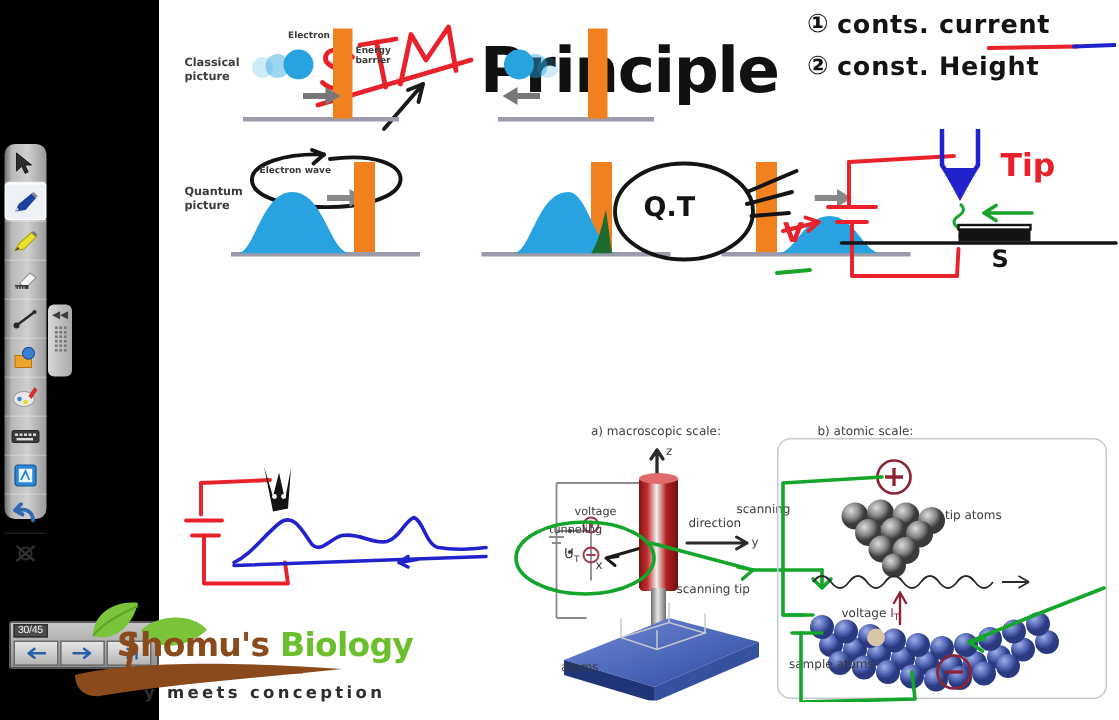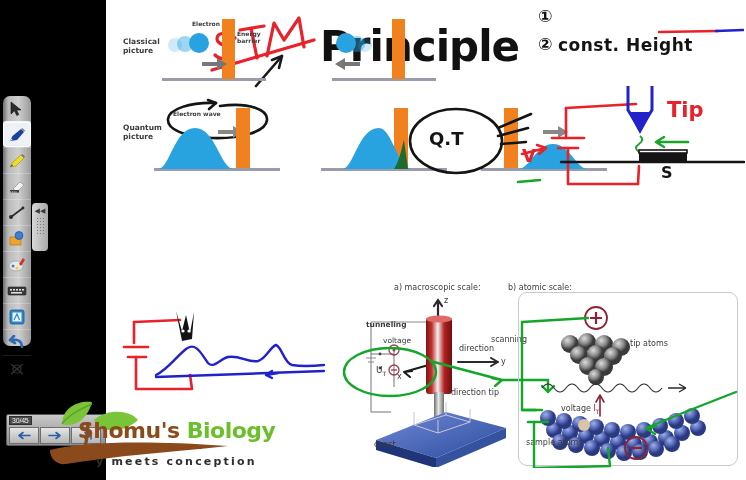--- a/index.html
+++ b/index.html
@@ -79,20 +79,21 @@
         <path d="M8,58 L110,28"></path>
       </g>
       <g fill="none" stroke="#1A1A1A" stroke-width="2.6" stroke-linecap="round" stroke-linejoin="round">
         <path d="M52,74 L78,44"></path>
         <path d="M78,44 L68,48 M78,44 L75,56"></path>
       </g>
     </svg>
     <div class="hw" style="left:0;top:0;opacity:0;">STM</div>
 
     <div class="hw" style="left:432px;top:6px;font-size:17px;color:#141414;">①</div>
+    <div class="hw" style="left:452px;top:7px;font-size:17px;color:#141414;letter-spacing:.5px;">conts. current</div>
     <svg class="ink" style="left:552px;top:28px;" width="86" height="8" viewBox="0 0 86 8">
       <path d="M1,4 L60,3" stroke="#E8212B" stroke-width="2.6" stroke-linecap="round" fill="none"></path>
       <path d="M58,3 L85,2" stroke="#2222CC" stroke-width="2.6" stroke-linecap="round" fill="none"></path>
     </svg>
     <div class="hw" style="left:432px;top:34px;font-size:17px;color:#141414;">②</div>
     <div class="hw" style="left:452px;top:35px;font-size:17px;color:#141414;letter-spacing:.5px;">const. Height</div>
 
     <div class="lbl" style="left:17px;top:37px;">Classical</div>
     <div class="lbl" style="left:17px;top:46px;">picture</div>
 
@@ -279,40 +280,40 @@
       <path d="M30,148 L30,158 L90,176 L90,166 Z" fill="#1f3577"></path>
       <path d="M90,166 L90,176 L160,146 L160,136 Z" fill="#35529f"></path>
 
       <path d="M68,133 L100,123 L124,130 L92,141 Z" fill="none" stroke="#c8c8d0" stroke-width="1"></path>
       <path d="M68,133 L68,120 M124,130 L124,117 M100,123 L100,110 M92,141 L92,128" stroke="#c8c8d0" stroke-width="1" fill="none"></path>
     </svg>
 
     <div class="lbl reg" style="left:338px;top:296px;font-size:8px;">z</div>
     <div class="lbl reg" style="left:395px;top:357px;font-size:8px;">y</div>
     <div class="lbl reg" style="left:291px;top:372px;font-size:8px;">x</div>
-    <div class="lbl reg" style="left:260px;top:320px;font-size:7.5px;font-weight:bold;">tunneling</div>
+    <div class="lbl reg" style="left:260px;top:348px;font-size:7.5px;">tunneling</div>
     <div class="lbl reg" style="left:265px;top:336px;font-size:7.5px;margin-left:12px;">voltage</div>
     <div class="lbl reg" style="left:270px;top:366px;font-size:9px;">
       <span>U</span><sub style="font-size:6px;">T</sub>
     </div>
     <div class="lbl reg" style="left:353px;top:335px;font-size:8px;padding-left:32px;">scanning</div>
     <div class="lbl reg" style="left:353px;top:344px;font-size:8px;">direction</div>
-    <div class="lbl reg" style="left:345px;top:388px;font-size:8px;">direction tip</div>
-    <div class="lbl reg" style="left:268px;top:440px;font-size:8px;">const</div>
+    <div class="lbl reg" style="left:345px;top:388px;font-size:8px;">scanning tip</div>
+    <div class="lbl reg" style="left:268px;top:440px;font-size:8px;">atoms</div>
 
     <svg class="ink" style="left:236px;top:340px;" width="220" height="70" viewBox="0 0 220 70">
       <g fill="none" stroke="#14A62B" stroke-width="2.4" stroke-linecap="round">
         <ellipse cx="48" cy="32" rx="46" ry="24"></ellipse>
         <path d="M92,22 L160,40 M160,40 L150,38 M160,40 L153,46"></path>
         <path d="M160,40 L206,40"></path>
         <path d="M206,40 L206,52 M206,52 L200,46 M206,52 L212,46"></path>
       </g>
     </svg>
 
-    <div class="lbl reg" style="left:402px;top:283px;font-size:8px;color:#3d3d3d;text-align:right;">b) atomic scale:</div>
+    <div class="lbl reg" style="left:439px;top:283px;font-size:8px;color:#3d3d3d;text-align:right;">b) atomic scale:</div>
     <div class="panelbox" style="left:412px;top:292px;width:218px;height:172px;"></div>
 
     <svg style="position:absolute;left:412px;top:292px;" width="218" height="172" viewBox="0 0 218 172">
       <defs>
         <radialGradient id="tipat" cx="35%" cy="30%">
           <stop offset="0%" stop-color="#dcdcdc"></stop>
           <stop offset="60%" stop-color="#8a8a8a"></stop>
           <stop offset="100%" stop-color="#3a3a3a"></stop>
         </radialGradient>
         <radialGradient id="samat" cx="35%" cy="28%">

